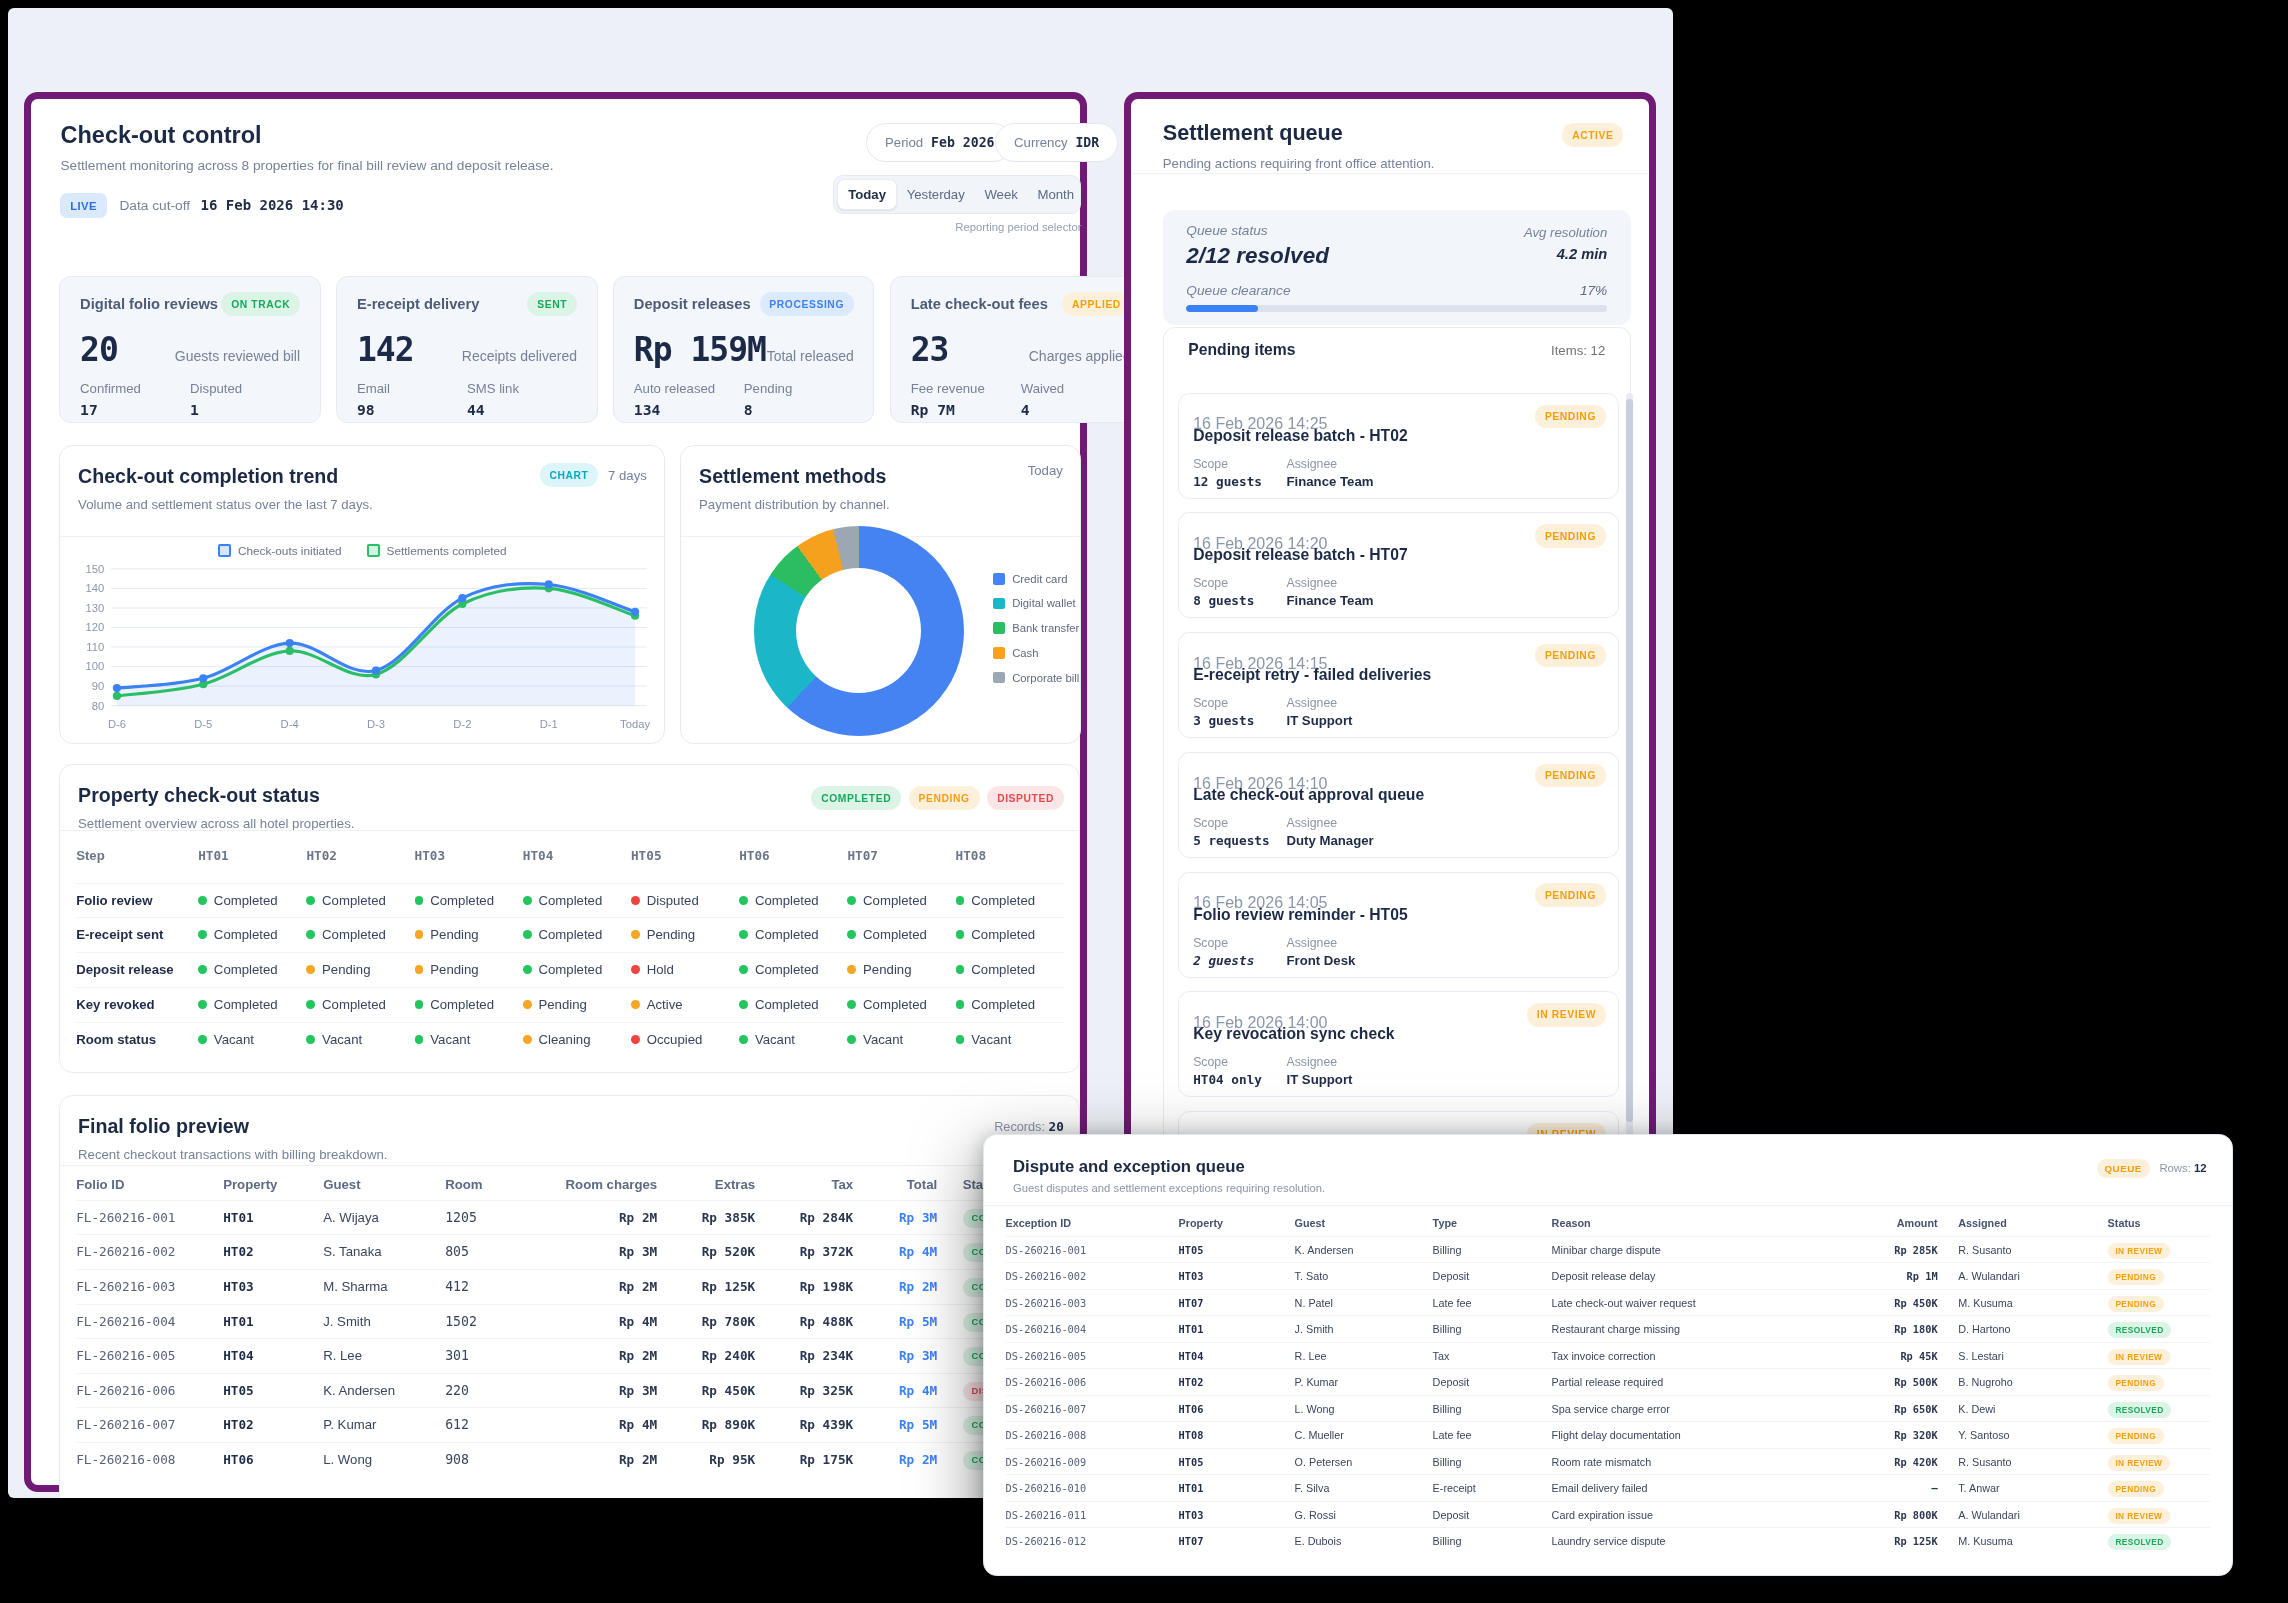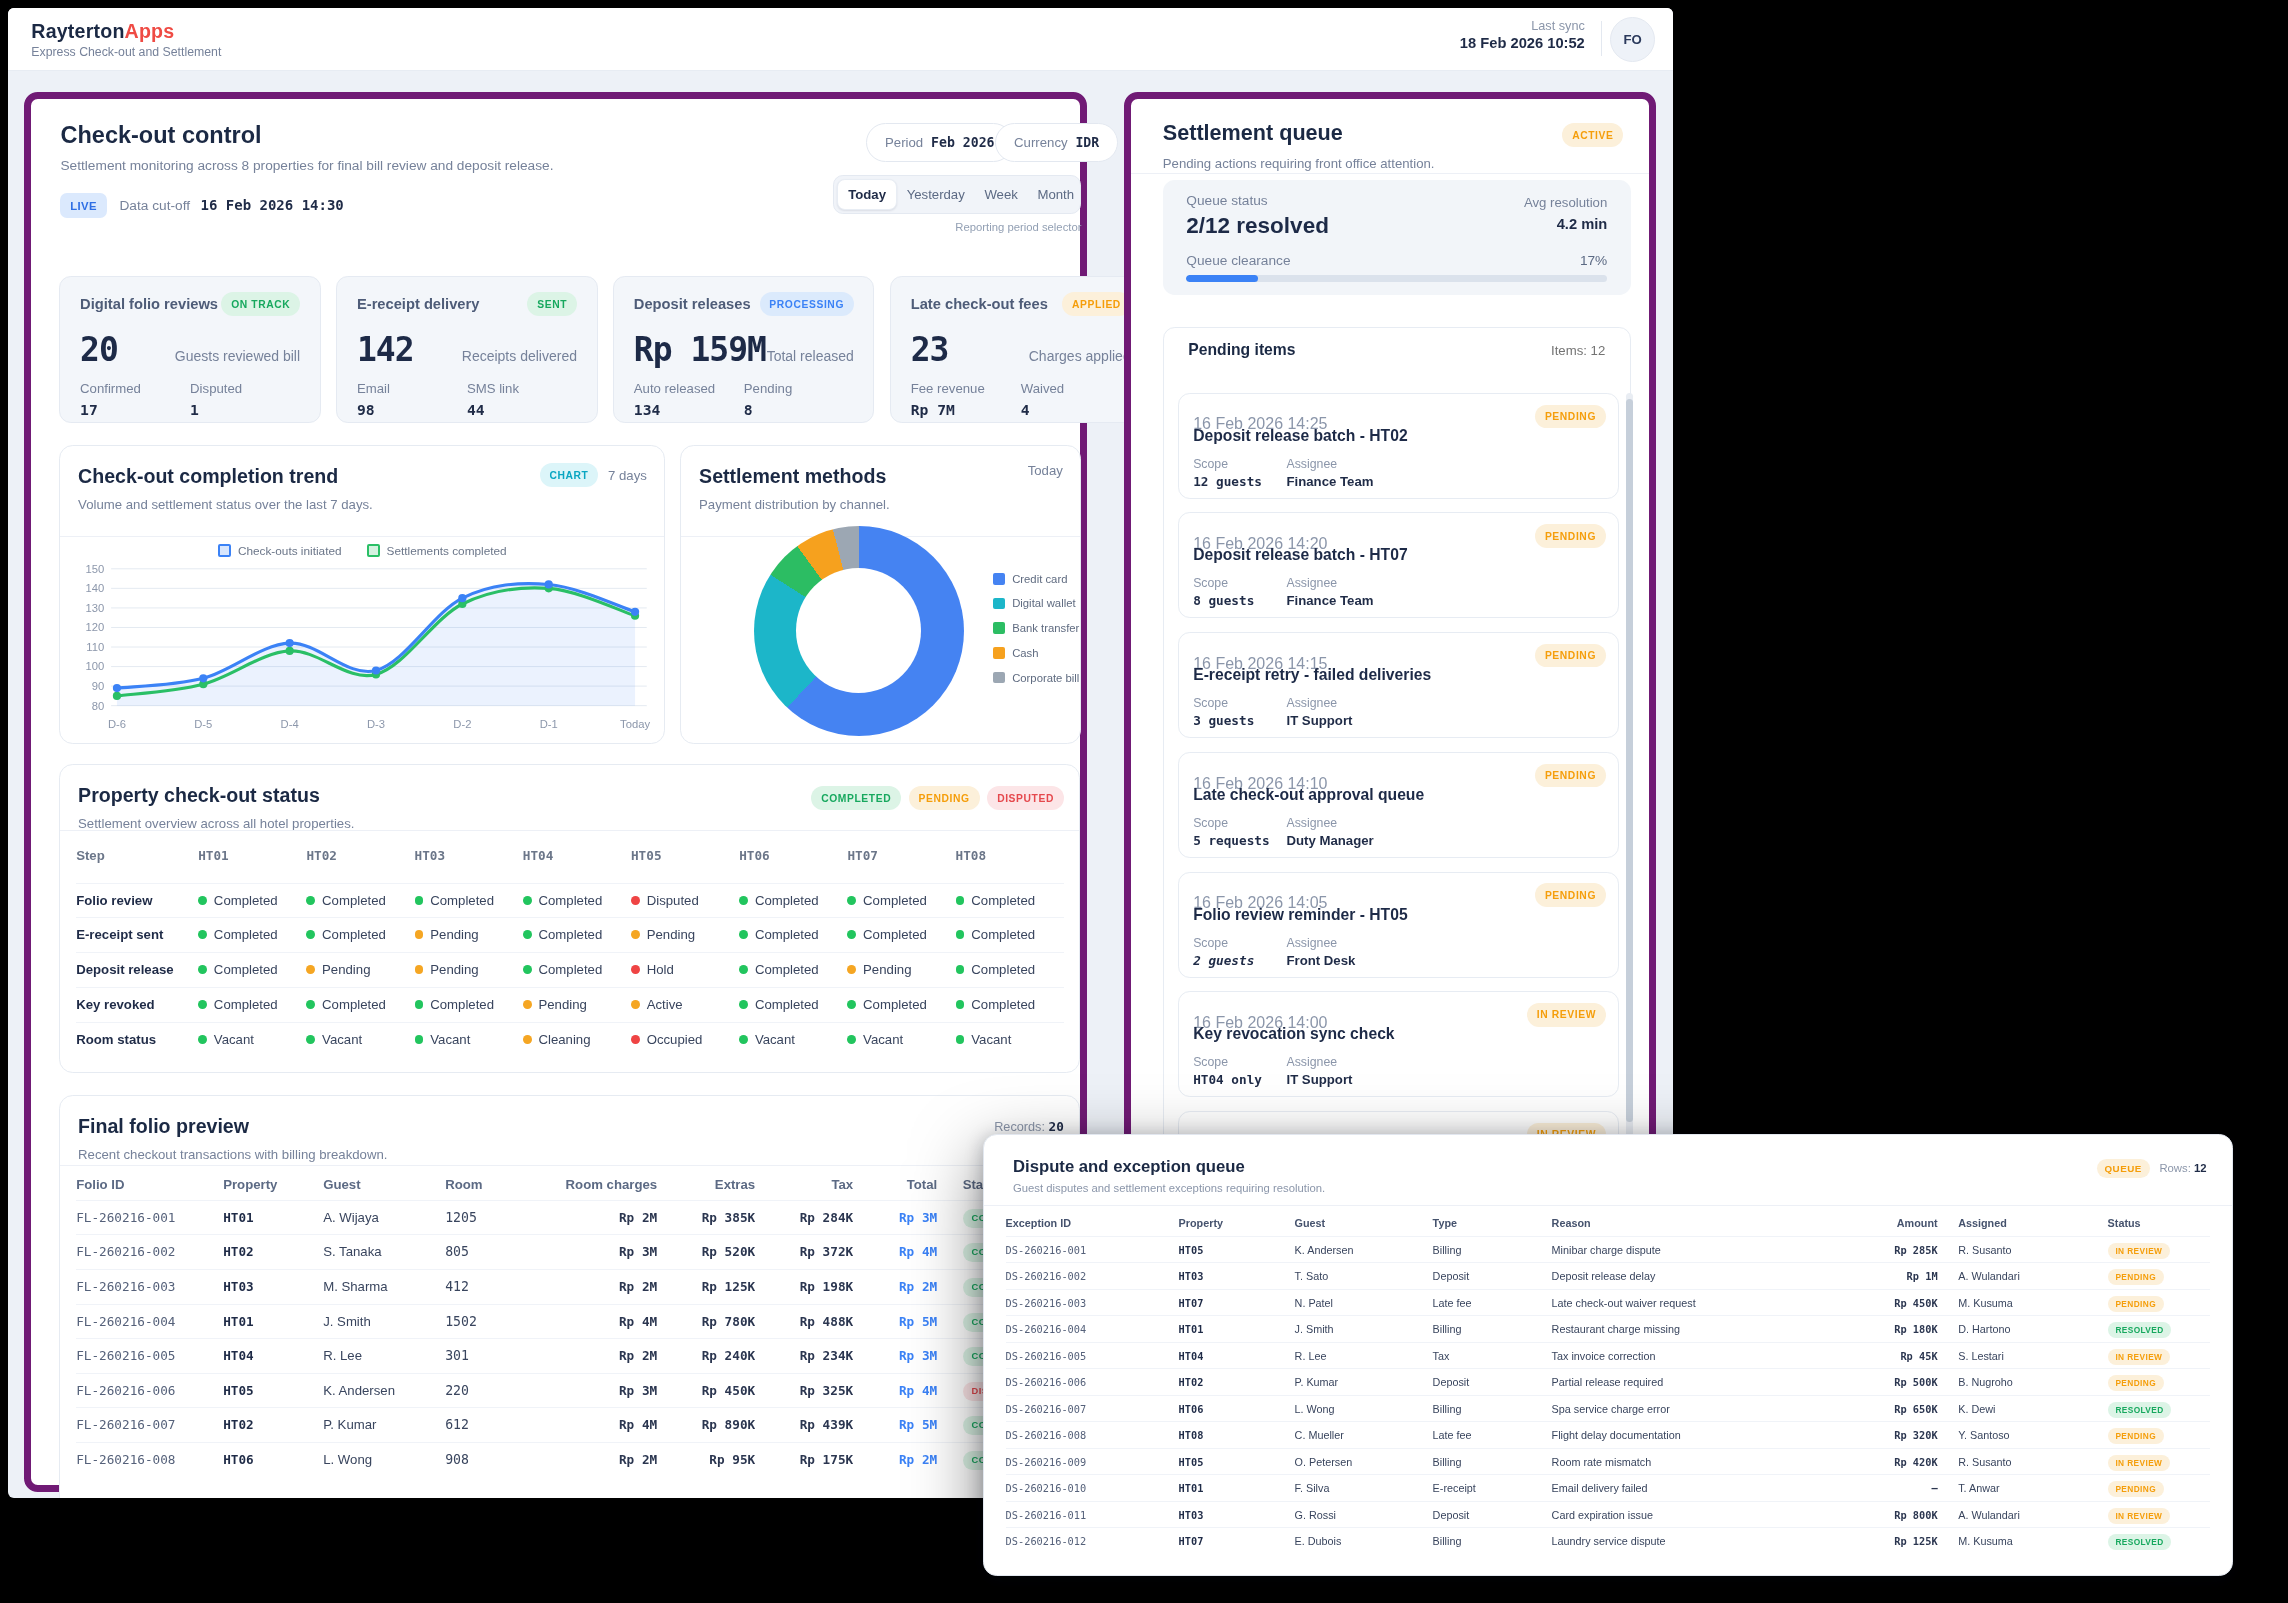--- a/index.html
+++ b/index.html
@@ -115,21 +115,21 @@
   .f-room { font-family:"DejaVu Sans Mono", monospace; }
   .f-amt { font-family:"DejaVu Sans Mono", monospace; font-size:12.7px; font-weight:bold; color:#2b3650; }
   .f-total { font-family:"DejaVu Sans Mono", monospace; font-size:12.7px; font-weight:bold; color:#3b82f6; }
   .spill { display:inline-flex; height:19.6px; align-items:center; padding:0 8.8px; border-radius:979px; font-size:9.3px; font-weight:bold; letter-spacing:0.5px; white-space:nowrap; }
 
   
   .sq-head { position:absolute; left:32px; top:21.6px; right:25.5px; }
   .sq-title { font-size:21.6px; font-weight:bold; color:#1b2944; }
   .sq-sub { font-size:13.2px; color:#76829a; margin-top:9.8px; }
   .sq-badge { position:absolute; right:25.5px; top:24.5px; }
-  .sq-card { position:absolute; left:32px; top:81px; width:468px; height:115px; background:#f2f5f9; border-radius:11.8px; }
+  .sq-card { position:absolute; left:32px; top:111px; width:468px; height:115px; background:#f2f5f9; border-radius:11.8px;font-style:italic; }
   .sq-l1 { position:absolute; left:23.5px; top:13.7px; font-size:13.7px; color:#76829a; }
   .sq-v1 { position:absolute; left:23.5px; top:33px; font-size:22.5px; font-weight:bold; color:#1d2a47; }
   .sq-l2 { position:absolute; right:23.5px; top:15.7px; font-size:13.2px; color:#76829a; }
   .sq-v2 { position:absolute; right:23.5px; top:36px; font-size:14.7px; font-weight:bold; color:#1f2b47; }
   .sq-l3 { position:absolute; left:23.5px; top:73px; font-size:13.7px; color:#76829a; }
   .sq-v3 { position:absolute; right:23.5px; top:73px; font-size:13.7px; color:#5c6a84; }
   .track { position:absolute; left:23.5px; right:23.5px; top:95px; height:6.9px; background:#dbe2ec; border-radius:3.9px; overflow:hidden; }
   .fill { height:100%; background:#3b82f6; border-radius:3.9px; }
 
   .pending-card { position:absolute; left:32px; top:228px; width:468px; height:1157px; background:#fff; border:1px solid #e7ecf3; border-radius:11.8px; }
@@ -165,30 +165,20 @@
   .o-txt { font-size:10.8px; color:#39455e; }
   .o-amt { font-family:"DejaVu Sans Mono", monospace; font-size:10.3px; font-weight:bold; color:#2b3650; }
   .opill { display:inline-flex; height:16.7px; align-items:center; padding:0 7.8px; border-radius:979px; font-size:8.3px; font-weight:bold; letter-spacing:0.4px; }
 </style>
 </head>
 <body>
 
 <div id="canvas">
   <div class="app">
 
-    <div class="appbar">
-      <div class="brand"><span>Rayterton</span><span class="accent">Apps</span></div>
-      <div class="app-sub">Express Check-out and Settlement</div>
-      <div class="sync">
-        <div class="lbl">Last sync</div>
-        <div class="val">18 Feb 2026 10:52</div>
-      </div>
-      <div class="vdiv"></div>
-      <div class="avatar">FO</div>
-    </div>
 
     <div class="panel panel-left">
       <div style="position:absolute;left:29px;top:23.5px;" class="h1">Check-out control</div>
       <div style="position:absolute;left:29px;top:59px;" class="sub">Settlement monitoring across 8 properties for final bill review and deposit release.</div>
 
       <div class="pill" style="left:835px;top:24.5px;">
         <span class="plbl">Period</span>
         <span class="pval mono">Feb 2026</span>
       </div>
       <div class="pill" style="left:964px;top:24.5px;">

